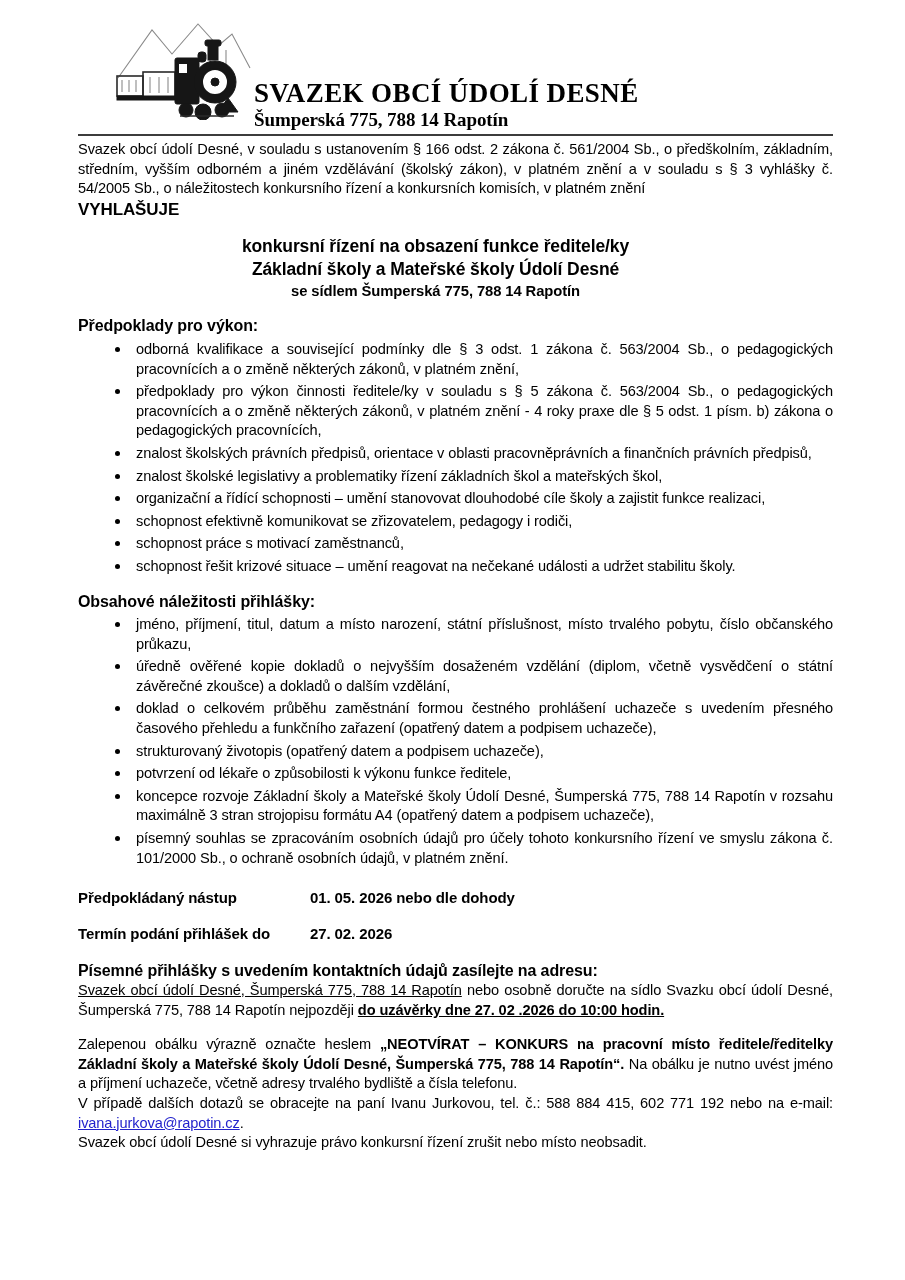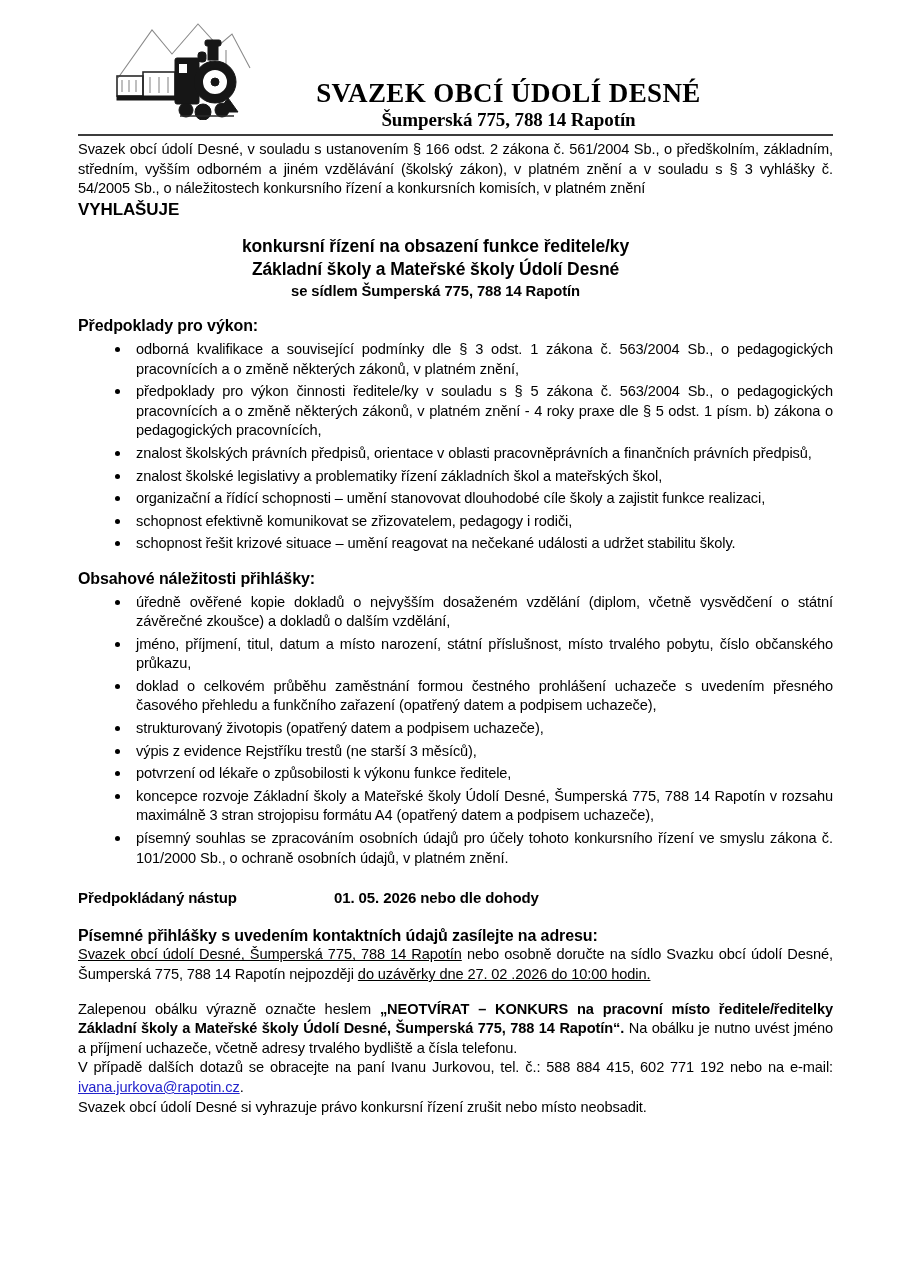--- a/index.html
+++ b/index.html
@@ -9,21 +9,21 @@
     font-family:"Liberation Sans", sans-serif;
     color:#000; font-size:14.6px; line-height:19.6px;
     letter-spacing:-0.1px;
   }
   .page { padding:20px 72px 0 78px; }
 
   
   .header { display:flex; align-items:flex-end; }
   .logo { width:140px; height:100px; margin-left:36px; margin-bottom:12px; flex:0 0 auto; }
   .logo svg { width:100%; height:100%; }
-  .header-text { flex:1; text-align:center; padding-right:70px; }
+  .header-text { flex:1; padding-right:70px; }
   .org-name {
     font-family:"Liberation Serif", serif; font-weight:bold;
     font-size:27px; line-height:30px; letter-spacing:0.4px; white-space:nowrap;
   }
   .org-address {
     font-family:"Liberation Serif", serif; font-weight:bold;
     font-size:19px; line-height:24px;
   }
   .rule { border-bottom:2.5px solid #3c3c3c; margin-top:2px; margin-bottom:4px; }
 
@@ -39,31 +39,31 @@
   ul.doc-list { list-style:none; padding-left:58px; }
   ul.doc-list li {
     text-align:justify; position:relative; margin-bottom:3px;
   }
   ul.doc-list li::before {
     content:""; position:absolute; left:-21px; top:7px;
     width:5px; height:5px; border-radius:50%; background:#000;
   }
 
   
-  .date-row { display:flex; font-weight:bold; font-size:15px;gap:24px; }
+  .date-row { display:flex; font-weight:bold; font-size:15px; }
   .date-row.first { margin-top:20px; }
   .date-row.second { margin-top:16px; }
   .date-label { width:232px; flex:0 0 auto; }
 
   
   .sub-heading { font-size:16px; font-weight:bold; margin-top:18px; }
   p.just { text-align:justify; }
   .u { text-decoration:underline; }
   .b { font-weight:bold; }
-  .bu { font-weight:normal; text-decoration:underline; }
+  .bu { font-weight:bold; text-decoration:underline; }
   .envelope { margin-top:15px; }
   .link { color:#2323cc; text-decoration:underline; cursor:pointer; }
 
   .logo-sketch-dark { fill:#161616; stroke:#161616; }
   .logo-sketch-line { fill:none; stroke:#2a2a2a; stroke-width:1.6; }
   .logo-sketch-faint { fill:none; stroke:#8a8a8a; stroke-width:1.1; }
 </style>
 </head>
 <body>
 
@@ -122,38 +122,42 @@
   </div>
 
   <h3 class="section">Předpoklady pro výkon:</h3>
   <ul class="doc-list">
       <li>odborná kvalifikace a související podmínky dle § 3 odst. 1 zákona č. 563/2004 Sb., o pedagogických pracovnících a o změně některých zákonů, v platném znění,</li>
       <li>předpoklady pro výkon činnosti ředitele/ky v souladu s § 5 zákona č. 563/2004 Sb., o pedagogických pracovnících a o změně některých zákonů, v platném znění - 4 roky praxe dle § 5 odst. 1 písm. b) zákona o pedagogických pracovnících,</li>
       <li>znalost školských právních předpisů, orientace v oblasti pracovněprávních a finančních právních předpisů,</li>
       <li>znalost školské legislativy a problematiky řízení základních škol a mateřských škol,</li>
       <li>organizační a řídící schopnosti – umění stanovovat dlouhodobé cíle školy a zajistit funkce realizaci,</li>
       <li>schopnost efektivně komunikovat se zřizovatelem, pedagogy i rodiči,</li>
+      <li>schopnost práce s motivací zaměstnanců,</li>
       <li>schopnost řešit krizové situace – umění reagovat na nečekané události a udržet stabilitu školy.</li>
     </ul>
 
   <h3 class="section">Obsahové náležitosti přihlášky:</h3>
   <ul class="doc-list">
+      <li>jméno, příjmení, titul, datum a místo narození, státní příslušnost, místo trvalého pobytu, číslo občanského průkazu,</li>
       <li>úředně ověřené kopie dokladů o nejvyšším dosaženém vzdělání (diplom, včetně vysvědčení o státní závěrečné zkoušce) a dokladů o dalším vzdělání,</li>
-      <li>jméno, příjmení, titul, datum a místo narození, státní příslušnost, místo trvalého pobytu, číslo občanského průkazu,</li>
       <li>doklad o celkovém průběhu zaměstnání formou čestného prohlášení uchazeče s uvedením přesného časového přehledu a funkčního zařazení (opatřený datem a podpisem uchazeče),</li>
       <li>strukturovaný životopis (opatřený datem a podpisem uchazeče),</li>
-      <li>výpis z evidence Rejstříku trestů (ne starší 3 měsíců),</li>
       <li>potvrzení od lékaře o způsobilosti k výkonu funkce ředitele,</li>
       <li>koncepce rozvoje Základní školy a Mateřské školy Údolí Desné, Šumperská 775, 788 14 Rapotín v rozsahu maximálně 3 stran strojopisu formátu A4 (opatřený datem a podpisem uchazeče),</li>
       <li>písemný souhlas se zpracováním osobních údajů pro účely tohoto konkursního řízení ve smyslu zákona č. 101/2000 Sb., o ochraně osobních údajů, v platném znění.</li>
     </ul>
 
   <div class="date-row first">
     <span class="date-label">Předpokládaný nástup</span>
     <span class="date-value">01. 05. 2026 nebo dle dohody</span>
+  </div>
+  <div class="date-row second">
+    <span class="date-label">Termín podání přihlášek do</span>
+    <span class="date-value">27. 02. 2026</span>
   </div>
 
   <h3 class="sub-heading">Písemné přihlášky s uvedením kontaktních údajů zasílejte na adresu:</h3>
   <p class="just"><span class="u">Svazek obcí údolí Desné, Šumperská 775, 788 14 Rapotín</span><span> nebo osobně doručte na sídlo Svazku obcí údolí Desné, Šumperská 775, 788 14 Rapotín nejpozději </span><span class="bu">do uzávěrky dne 27. 02 .2026 do 10:00 hodin.</span></p>
 
   <p class="just envelope"><span>Zalepenou obálku výrazně označte heslem </span><span class="b">„NEOTVÍRAT – KONKURS na pracovní místo ředitele/ředitelky Základní školy a Mateřské školy Údolí Desné, Šumperská 775, 788 14 Rapotín“.</span><span>  Na obálku je nutno uvést jméno a příjmení uchazeče, včetně adresy trvalého bydliště a čísla telefonu.</span></p>
 
   <p class="just"><span>V případě dalších dotazů se obracejte na paní Ivanu Jurkovou, tel. č.: 588 884 415, 602 771 192 nebo na e-mail: </span><a class="link" href="#">ivana.jurkova@rapotin.cz</a><span>.</span></p>
 
   <p>Svazek obcí údolí Desné si vyhrazuje právo konkursní řízení zrušit nebo místo neobsadit.</p>

